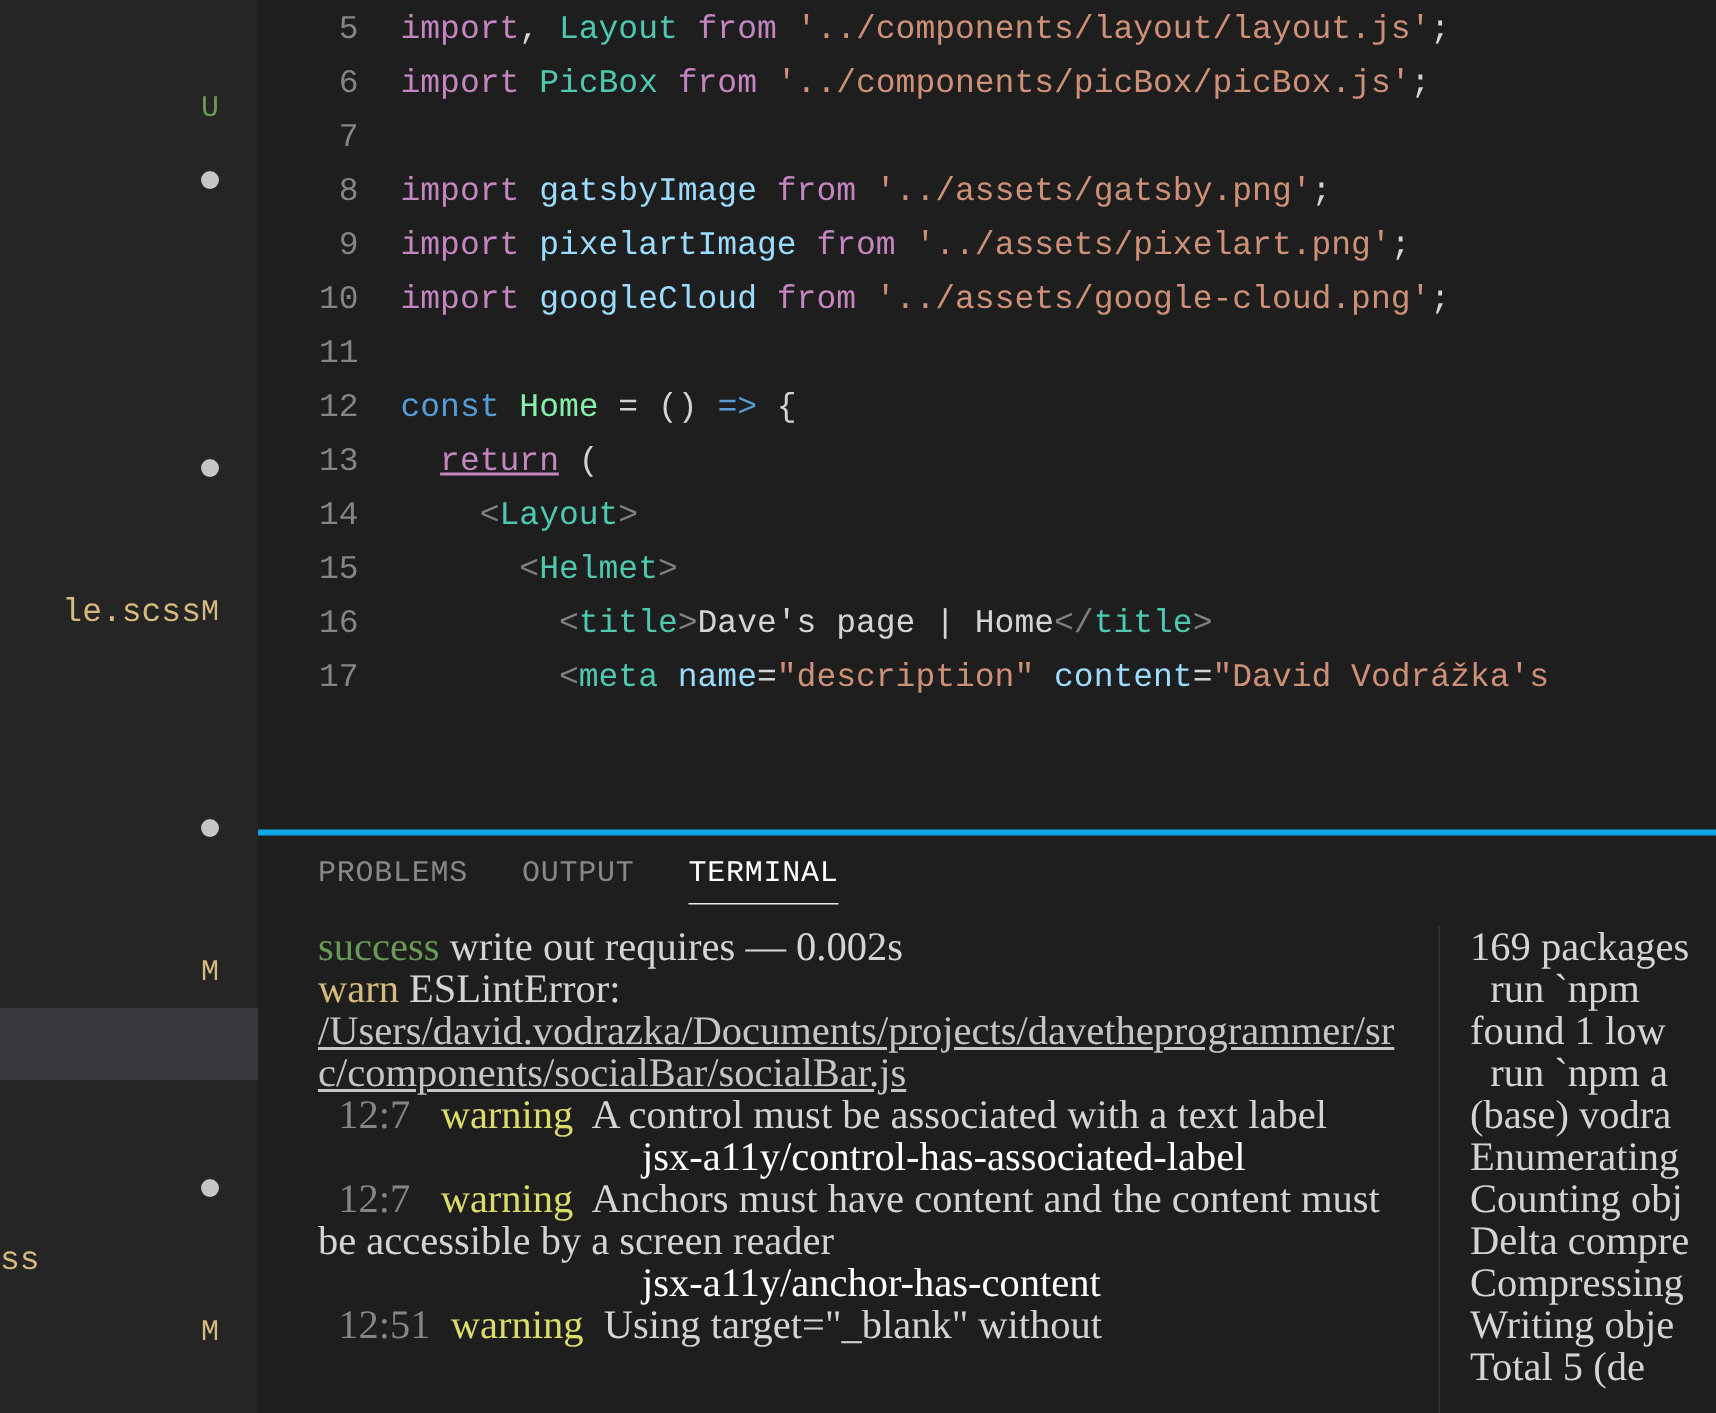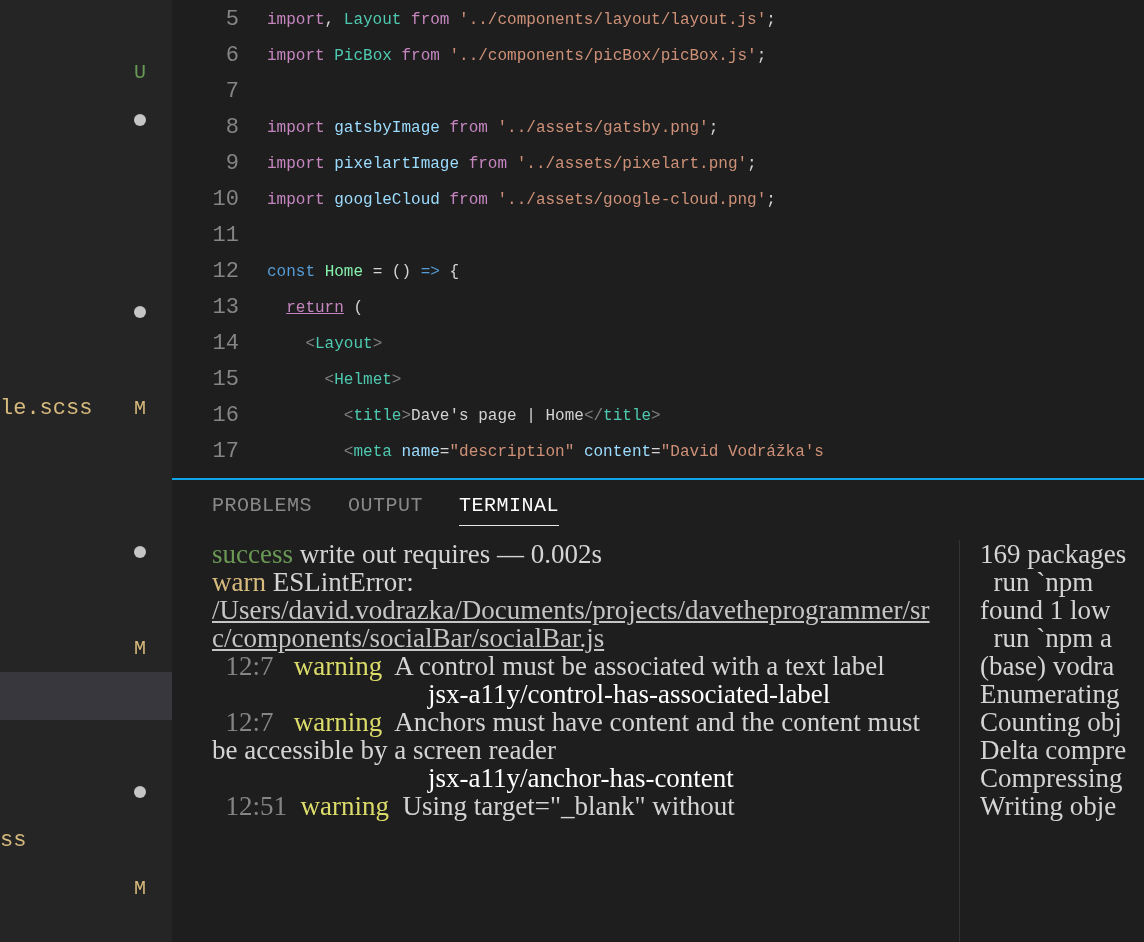--- a/index.html
+++ b/index.html
@@ -54,44 +54,44 @@
   width: 95px;
   flex-shrink: 0;
   text-align: right;
   padding-right: 28px;
   color: #858585;
   font-size: 22px;
   line-height: 36px;
 }
 .code {
   flex: 1;
-  font-size: 16px;
+  font-size: 22px;
   line-height: 36px;
   white-space: pre;
   overflow: hidden;
 }
 .k-import { color: #c586c0; }
 .k-from { color: #c586c0; }
 .k-const { color: #569cd6; }
 .k-return { color: #c586c0; text-decoration: underline; }
 .cl-name { color: #4ec9b0; }
 .var-name { color: #9cdcfe; }
 .fn-name { color: #86efac; }
 .str { color: #ce9178; }
 .punct { color: #d4d4d4; }
 .tag-open { color: #808080; }
 .tag-name { color: #4ec9b0; }
 .attr-name { color: #9cdcfe; }
 .attr-val { color: #ce9178; }
 .plain-text { color: #d4d4d4; }
 
 .panel {
-  height: 464px;
+  height: 389px;
   background: #1e1e1e;
-  border-top: 2px solid #0ea5e9;
+  border-top: 4px solid #0ea5e9;
   display: flex;
   flex-direction: column;
 }
 .panel-tabs {
   display: flex;
   gap: 36px;
   padding: 14px 40px 10px 40px;
   font-size: 20px;
   color: #888;
 }
@@ -143,21 +143,21 @@
       <div class="sidebar-item">
         <span class="status-dot"></span>
       </div>
       <div class="sidebar-item"></div>
       <div class="sidebar-item"></div>
       <div class="sidebar-item"></div>
       <div class="sidebar-item">
         <span class="status-dot"></span>
       </div>
       <div class="sidebar-item"></div>
-      <div class="sidebar-item" style="justify-content: space-between;">
+      <div class="sidebar-item" style="justify-content: flex-end;">
         <span class="sidebar-filename">le.scss</span>
         <span class="status-m">M</span>
       </div>
       <div class="sidebar-item"></div>
       <div class="sidebar-item"></div>
       <div class="sidebar-item">
         <span class="status-dot"></span>
       </div>
       <div class="sidebar-item"></div>
       <div class="sidebar-item">
@@ -204,17 +204,17 @@
         <div class="term-left" id="term-left">
             <div style="white-space: pre-wrap; word-break: break-word;"><span class="t-success">success</span><span> write out requires — 0.002s</span></div>
             <div style="white-space: pre-wrap; word-break: break-word;"><span class="t-warn">warn</span><span> ESLintError:</span></div>
             <div style="white-space: pre-wrap; word-break: break-word;"><span class="t-path">/Users/david.vodrazka/Documents/projects/davetheprogrammer/src/components/socialBar/socialBar.js</span></div>
             <div style="white-space: pre-wrap; word-break: break-word;"><span class="t-dim">  12:7   </span><span class="t-warning">warning</span><span>  A control must be associated with a text label</span></div>
             <div style="white-space: pre-wrap; word-break: break-word;"><span class="t-rule">                                jsx-a11y/control-has-associated-label</span></div>
             <div style="white-space: pre-wrap; word-break: break-word;"><span class="t-dim">  12:7   </span><span class="t-warning">warning</span><span>  Anchors must have content and the content must be accessible by a screen reader</span></div>
             <div style="white-space: pre-wrap; word-break: break-word;"><span class="t-rule">                                jsx-a11y/anchor-has-content</span></div>
             <div style="white-space: pre-wrap; word-break: break-word;"><span class="t-dim">  12:51  </span><span class="t-warning">warning</span><span>  Using target="_blank" without</span></div>
           </div>
-        <div class="term-right" id="term-right"><div>169 packages</div><div>  run `npm </div><div></div><div>found 1 low</div><div>  run `npm a</div><div>(base) vodra</div><div>Enumerating </div><div>Counting obj</div><div>Delta compre</div><div>Compressing </div><div>Writing obje</div></div>
+        <div class="term-right" id="term-right"><div>169 packages</div><div>  run `npm </div><div></div><div>found 1 low</div><div>  run `npm a</div><div>(base) vodra</div><div>Enumerating </div><div>Counting obj</div><div>Delta compre</div><div>Compressing </div><div>Writing obje</div><div>Total 5 (de</div></div>
       </div>
     </div>
   </div>
 </div>
 
 </body></html>

